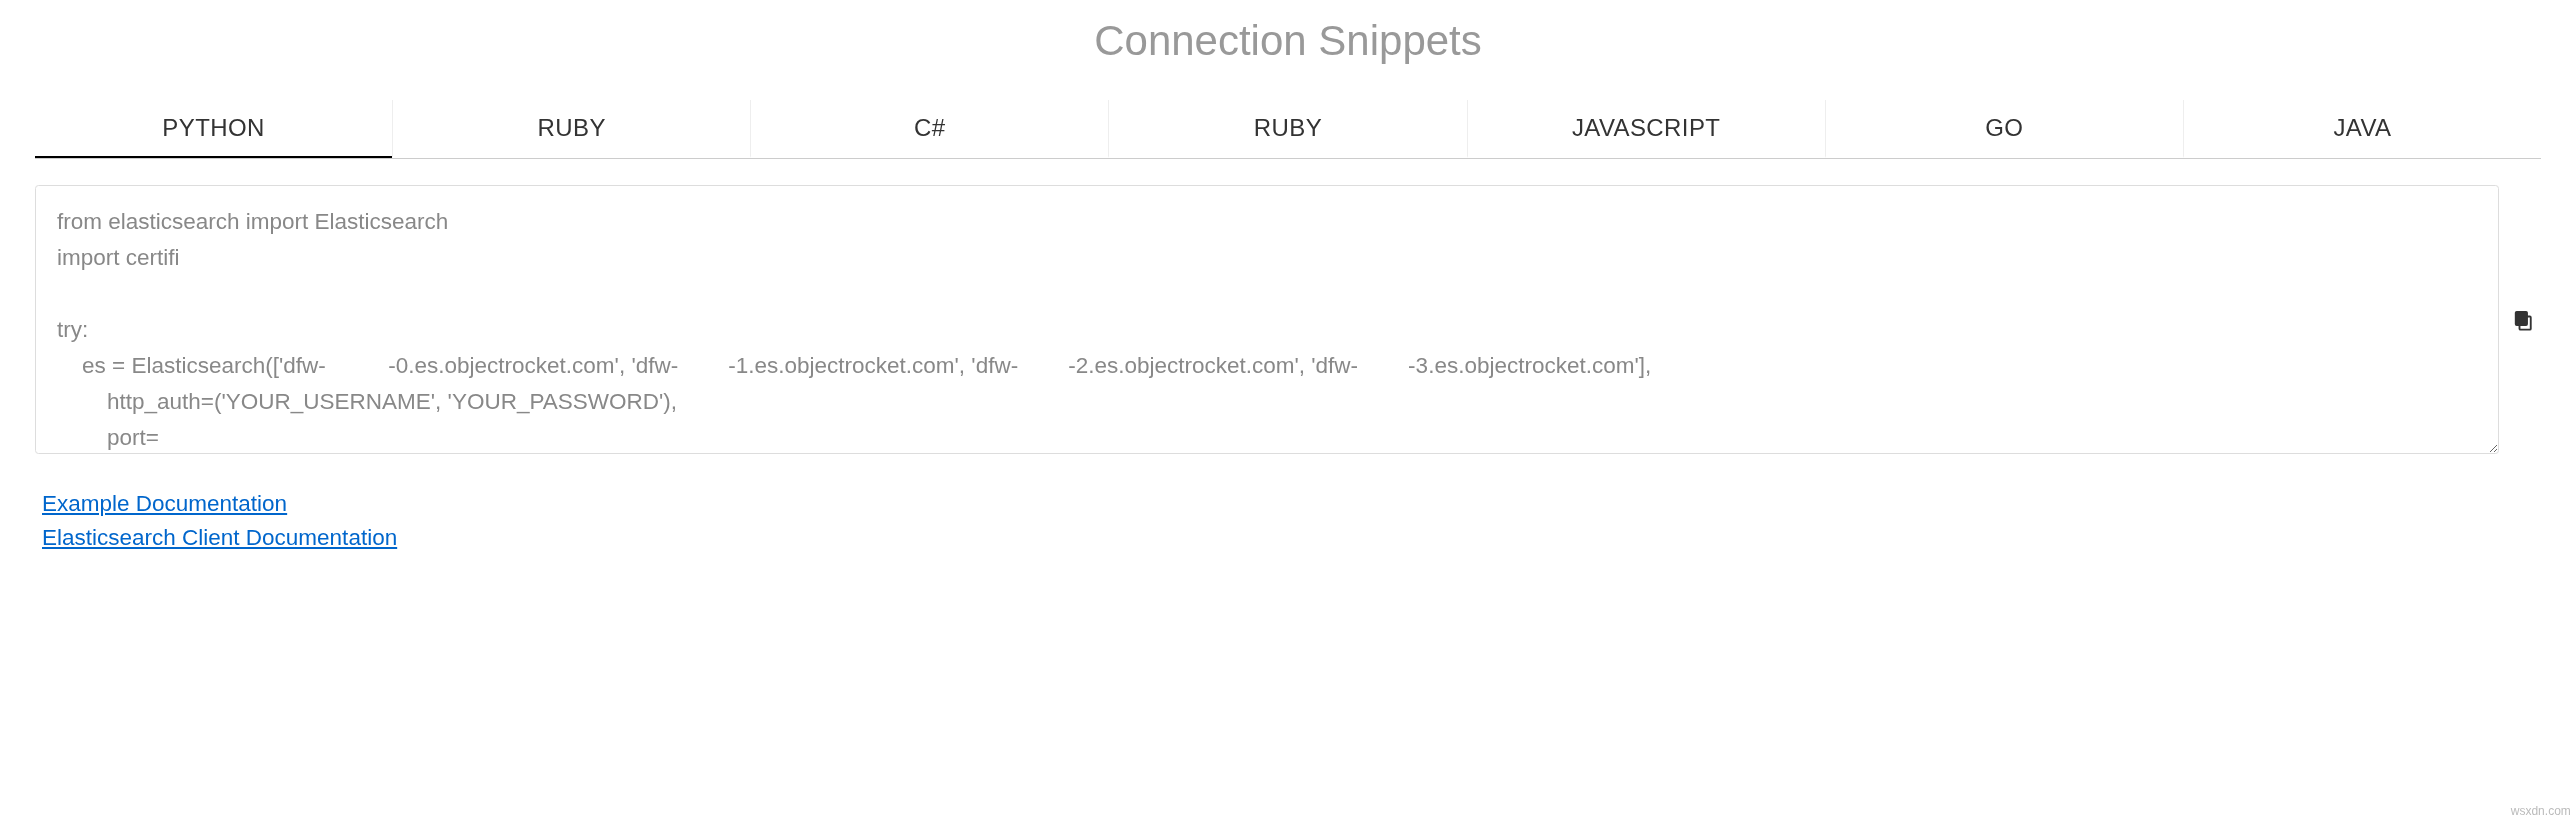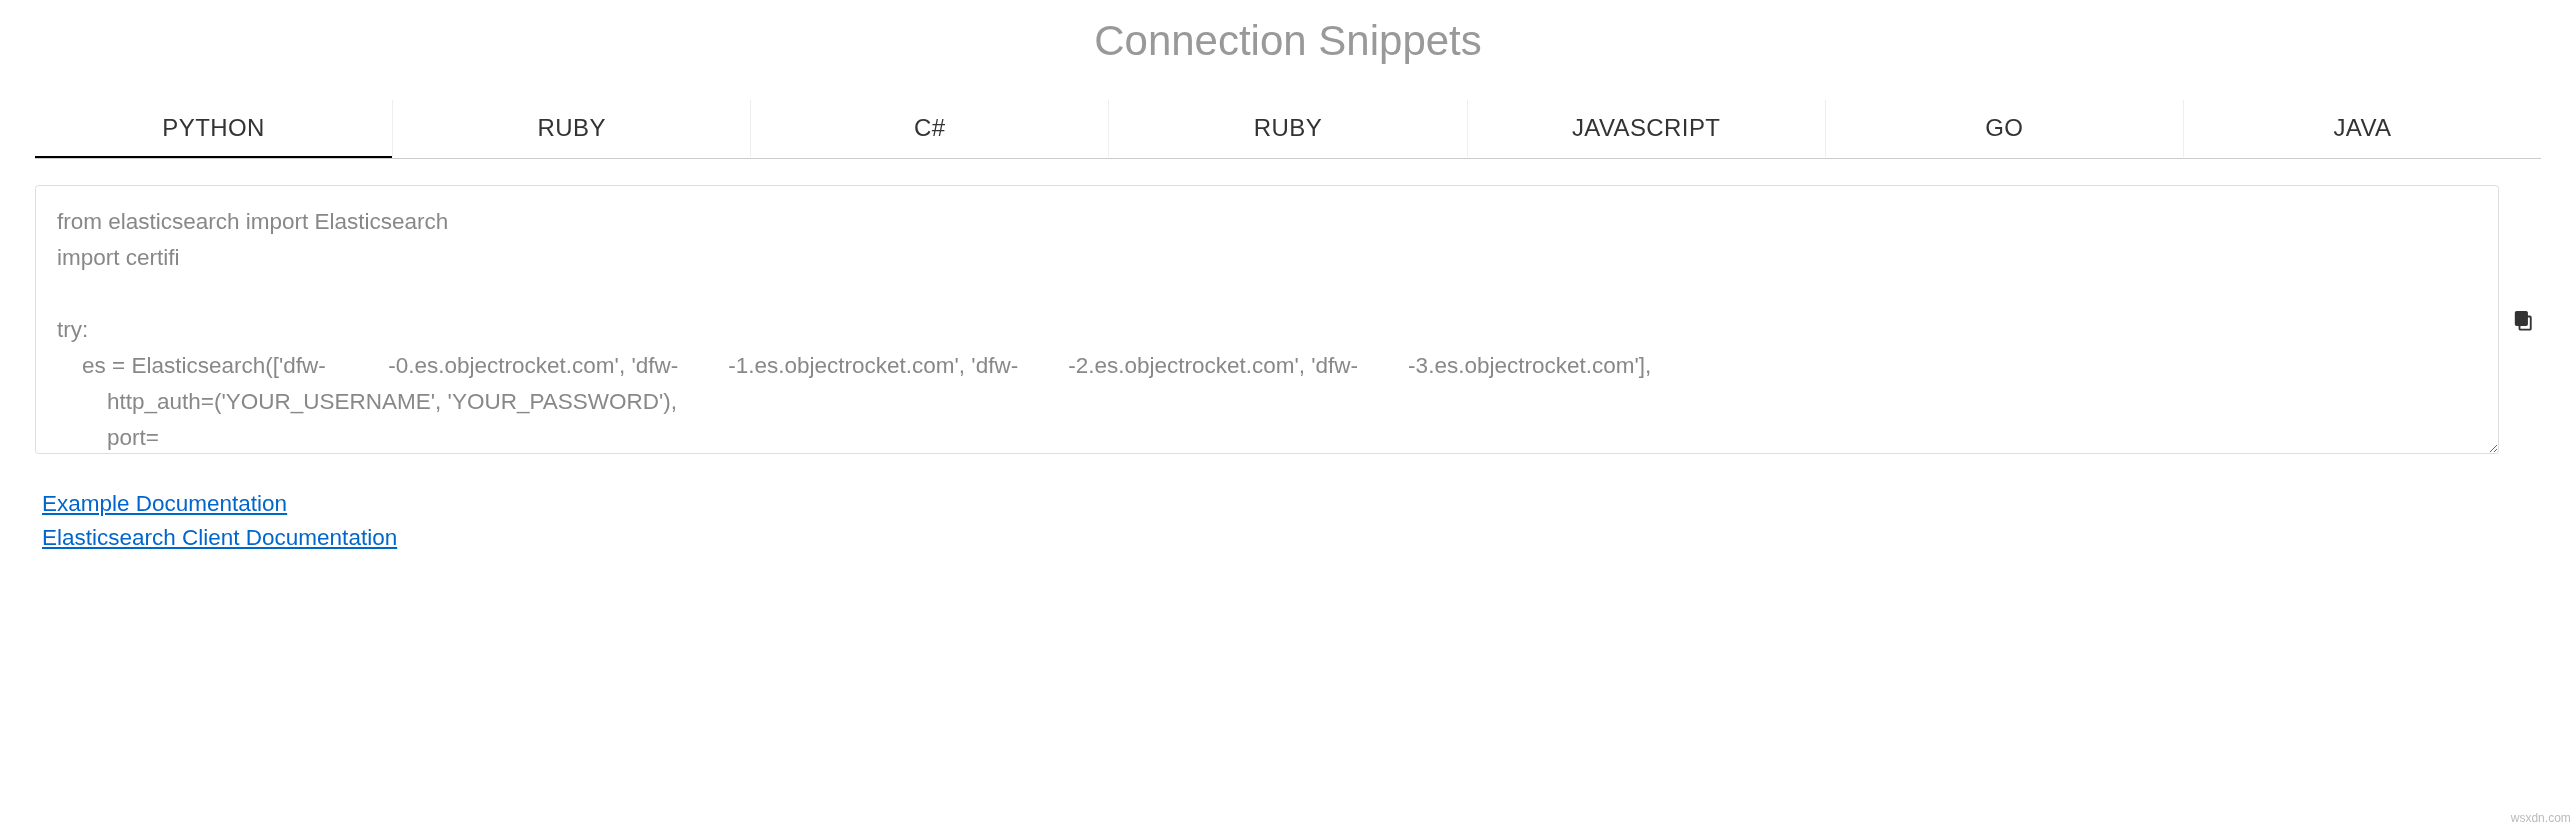--- a/index.html
+++ b/index.html
@@ -94,21 +94,21 @@
     }
     .links a {
       display: block;
       color: #0066cc;
       text-decoration: underline;
       font-size: 22.5px;
       line-height: 1.5;
     }
     .watermark {
       position: fixed;
-      bottom: 5px;
+      bottom: 12px;
       right: 5.2px;
       font-size: 12px;
       color: #bbb;
     }
   </style>
 </head>
 <body>
 
 <h1 class="page-title">Connection Snippets</h1>
 

